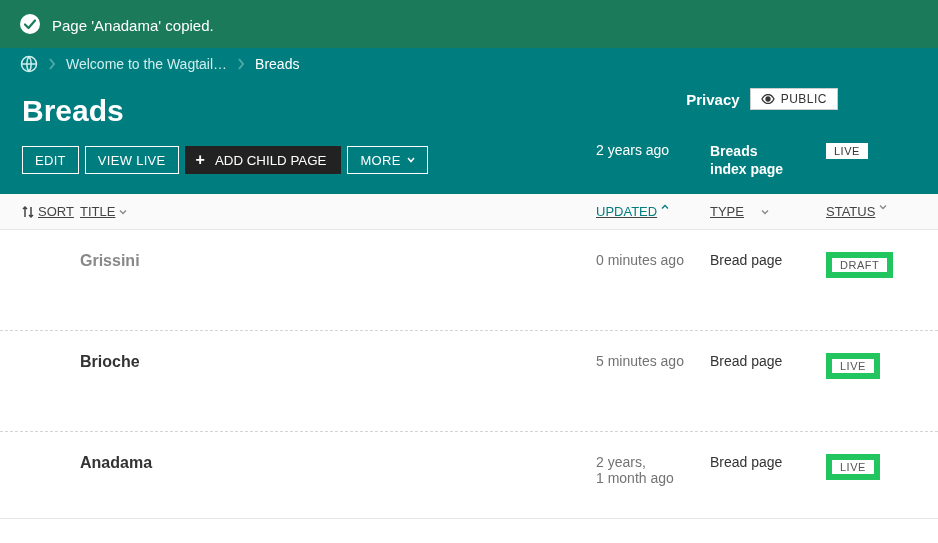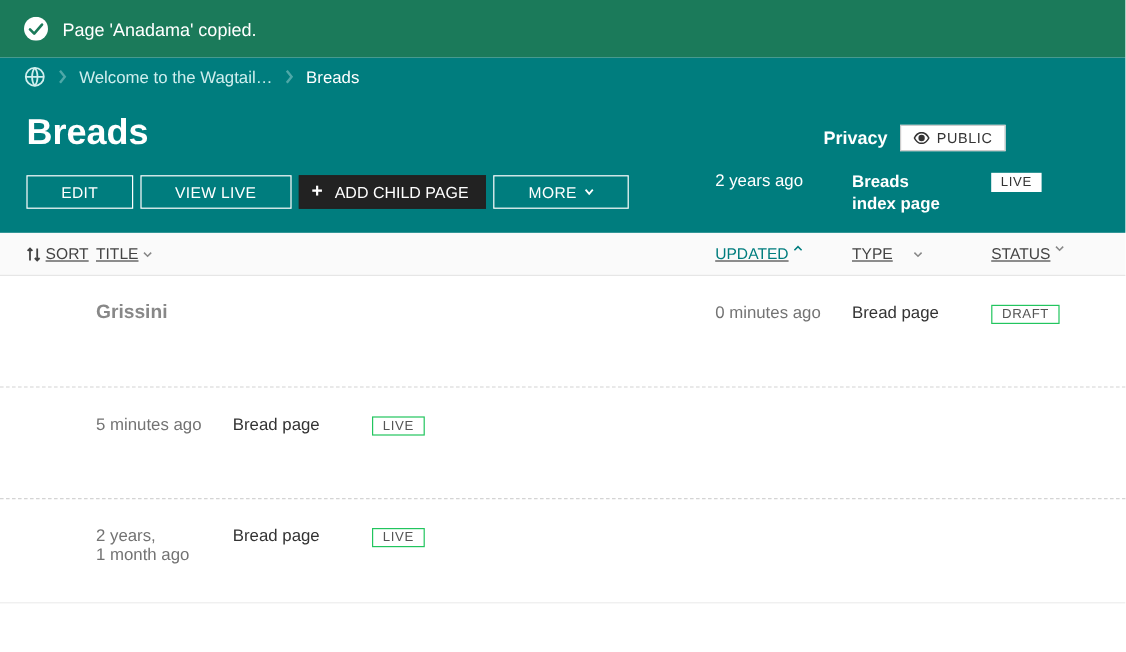--- a/index.html
+++ b/index.html
@@ -10,28 +10,28 @@
 
   .breadcrumb-bar { background: #007d7e; padding: 0 20px; height: 32px; display: flex; align-items: center; gap: 10px; color: #cfeeee; font-size: 14px; }
   .globe-icon { width: 18px; height: 18px; }
   .bc-chevron { width: 8px; height: 14px; }
   .bc-item { color: #cfeeee; cursor: pointer; }
   .bc-current { color: #fff; }
 
   .header { background: #007d7e; color: #fff; padding: 14px 22px 16px; position: relative; }
   .header-top { display: flex; align-items: flex-start; }
   .page-title { font-size: 30px; font-weight: 600; flex: 1; }
-  .privacy-wrap { position: absolute; right: 100px; top: 24px; display: flex; align-items: center; gap: 10px; }
+  .privacy-wrap { position: absolute; right: 100px; top: 8px; display: flex; align-items: center; gap: 10px; }
   .privacy-label { font-weight: 600; font-size: 15px; }
   .privacy-badge { background: #fff; color: #333; border: 1px solid #ccc; padding: 3px 10px; display: flex; align-items: center; gap: 6px; font-size: 12px; letter-spacing: 0.5px; }
   .eye-icon { width: 14px; height: 10px; }
 
   .header-row2 { display: flex; align-items: center; margin-top: 14px; }
   .action-buttons { display: flex; gap: 6px; }
-  .btn { border: 1px solid #fff; background: transparent; color: #fff; padding: 5px 28px; font-size: 13px; cursor: pointer; font-weight: 500; letter-spacing: 0.3px; }
+  .btn { border: 1px solid #fff; background: transparent; color: #fff; padding: 5px 12px; font-size: 13px; cursor: pointer; font-weight: 500; letter-spacing: 0.3px; }
   .btn-dark { background: #222; border: 1px solid #222; color: #fff; display: flex; align-items: center; gap: 10px; padding: 5px 14px 5px 10px; }
   .plus-icon { font-size: 16px; font-weight: bold; line-height: 1; }
   .btn-more { display: flex; align-items: center; gap: 6px; }
   .chev-sm { width: 8px; height: 6px; }
 
   .meta-cols { display: flex; margin-left: auto; }
   .meta-updated { width: 114px; font-size: 14px; }
   .meta-type { width: 116px; font-size: 14px; font-weight: 600; line-height: 1.3; }
   .meta-status { width: 90px; }
   .badge-live-h { background: #fff; color: #333; padding: 2px 8px; font-size: 11px; letter-spacing: 0.5px; display: inline-block; }
@@ -45,21 +45,21 @@
   .col-status { width: 90px; display: flex; align-items: flex-start; gap: 4px; cursor: pointer; }
   .hdr-chev { width: 8px; height: 6px; }
 
   .listing-row { display: flex; padding: 22px 22px 52px; border-bottom: 1px dashed #d4d4d4; }
   .row-pad { width: 58px; }
   .row-title { flex: 1; font-size: 16px; font-weight: 600; color: #333; cursor: pointer; }
   .row-title.draft { color: #888; }
   .row-updated { width: 114px; font-size: 14px; color: #737373; }
   .row-type { width: 116px; font-size: 14px; color: #333; }
   .row-status { width: 90px; }
-  .badge { border: 1px solid #22c55e; color: #555; padding: 1px 8px; font-size: 11px; letter-spacing: 0.5px; display: inline-block; }
+  .badge { border: 6px solid #22c55e; color: #555; padding: 1px 8px; font-size: 11px; letter-spacing: 0.5px; display: inline-block; }
 </style>
 </head>
 <body>
 
 <div class="notification">
   <svg class="notif-check" viewBox="0 0 20 20" fill="#fff">
       <circle cx="10" cy="10" r="10" fill="#fff"></circle>
       <path d="M5 10.5 L8.5 14 L15 6.5" stroke="#1b7a5a" stroke-width="2.2" fill="none" stroke-linecap="round" stroke-linejoin="round"></path>
     </svg>
   <span>Page 'Anadama' copied.</span>
@@ -159,24 +159,26 @@
 <div class="listing-row">
   <div class="row-pad"></div>
   <div class="row-title draft">Grissini</div>
   <div class="row-updated">0 minutes ago</div>
   <div class="row-type">Bread page</div>
   <div class="row-status"><span class="badge">DRAFT</span></div>
 </div>
 
 <div class="listing-row">
   <div class="row-pad"></div>
+  <div class="row-title">Brioche</div>
   <div class="row-updated">5 minutes ago</div>
   <div class="row-type">Bread page</div>
   <div class="row-status"><span class="badge">LIVE</span></div>
 </div>
 
 <div class="listing-row" style="border-bottom:1px solid #e6e6e6; padding-bottom:32px;">
   <div class="row-pad"></div>
+  <div class="row-title">Anadama</div>
   <div class="row-updated" style="white-space:pre-line;">2 years,
 1 month ago</div>
   <div class="row-type">Bread page</div>
   <div class="row-status"><span class="badge">LIVE</span></div>
 </div>
 
 </body></html>

